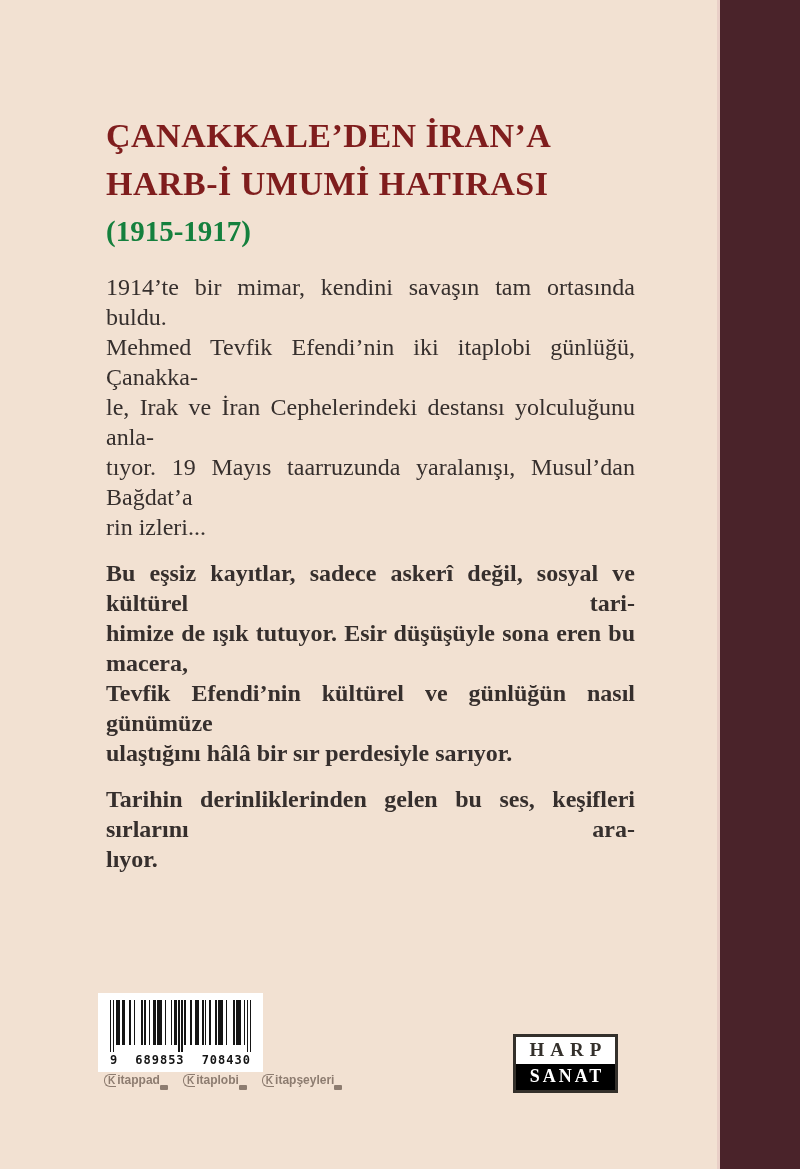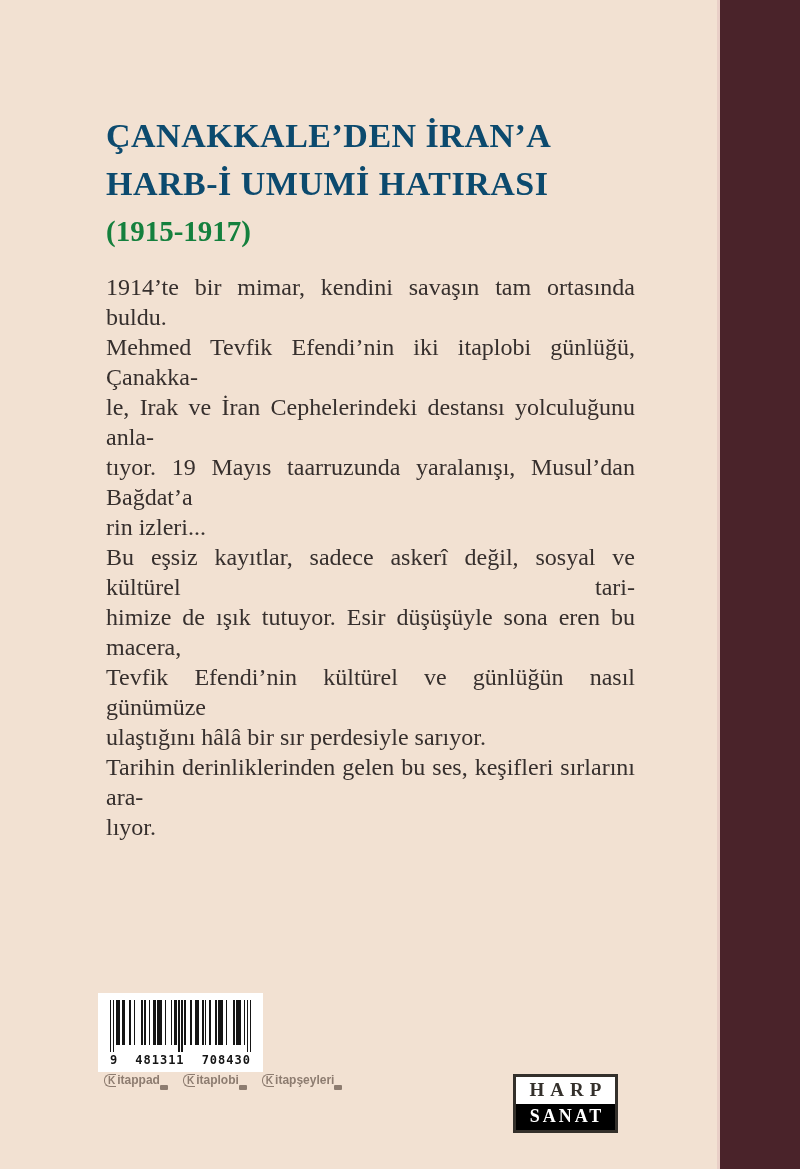--- a/index.html
+++ b/index.html
@@ -7,26 +7,26 @@
 
   .cover{position:absolute;inset:0;width:800px;height:1169px;}
 
   
   .spine-edge{position:absolute;left:717px;top:0;width:3px;height:1169px;background:#e9cfc7;}
   .spine{position:absolute;left:720px;top:0;width:80px;height:1169px;background:#4a232a;}
 
   
   .content{position:absolute;left:106px;top:0;width:529px;color:#362f2d;}
   .title{margin:0;padding-top:112px;font-size:34px;line-height:48px;font-weight:bold;
-         color:#0c4a6e;letter-spacing:.5px;}
+         color:#7f1d1d;letter-spacing:.5px;}
   .title span{display:block;}
   .years{font-size:29px;line-height:34px;margin-top:6px;font-weight:bold;color:#15803d;}
 
   #paragraphs{margin-top:24px;font-size:24px;line-height:30px;}
-  .para + .para{}
+  .para + .para{margin-top:16px;font-weight:bold;}
   .line{text-align:justify;text-align-last:justify;text-justify:inter-word;white-space:normal;}
   .line.last{text-align-last:left;}
 
   
   .barcode-box{position:absolute;left:98px;top:993px;width:165px;height:79px;background:#ffffff;
                box-sizing:border-box;padding:7px 10px 0 12px;}
   #barcode-svg{display:block;width:141px;height:52px;fill:#151515;shape-rendering:crispEdges;}
   .barcode-digits{display:flex;justify-content:space-between;width:141px;margin-top:1px;
                   font-family:"DejaVu Sans Mono",monospace;font-size:12px;font-weight:bold;
                   color:#151515;letter-spacing:1px;line-height:14px;}
@@ -35,21 +35,21 @@
   .shops{position:absolute;left:104px;top:1073px;display:flex;gap:15px;
          font-family:"Liberation Sans",sans-serif;font-size:12px;font-weight:bold;color:#8d7c70;}
   .shop{display:inline-flex;align-items:center;position:relative;padding-right:8px;padding-bottom:3px;}
   .shop-k{display:inline-block;border:1.5px solid #8d7c70;border-right:none;
           border-radius:6px 0 0 6px;font-size:10px;line-height:11px;padding:0 1px 0 3px;margin-right:1px;}
   .shop::after{content:"";position:absolute;right:0;bottom:0;width:8px;height:5px;
                background:#8d7c70;border-radius:1px;}
 
   
   .publisher{position:absolute;left:513px;top:1034px;width:105px;height:59px;box-sizing:border-box;
-             border:3px solid #34302b;background:#ffffff;display:flex;flex-direction:column;margin-top:40px;}
+             border:3px solid #34302b;background:#ffffff;display:flex;flex-direction:column;}
   .pub-top,.pub-bottom{flex:1;display:flex;align-items:center;justify-content:center;
              font-weight:bold;font-family:"Liberation Serif",serif;}
   .pub-top{background:#ffffff;color:#34302b;font-size:19px;letter-spacing:6px;padding-left:6px;}
   .pub-bottom{background:#000000;color:#ffffff;font-size:18px;letter-spacing:3px;padding-left:3px;}
 </style>
 </head>
 <body>
 
 <div class="cover">
   <div class="spine-edge"></div>
@@ -123,21 +123,21 @@
         <rect x="83" y="0" width="1" height="45"></rect>
         <rect x="85" y="0" width="1" height="45"></rect>
         <rect x="86" y="0" width="1" height="45"></rect>
         <rect x="87" y="0" width="1" height="45"></rect>
         <rect x="90" y="0" width="1" height="45"></rect>
         <rect x="92" y="0" width="1" height="52"></rect>
         <rect x="94" y="0" width="1" height="52"></rect>
       </svg>
     <div class="barcode-digits">
       <span>9</span>
-      <span>481311</span>
+      <span>689853</span>
       <span>708430</span>
     </div>
   </div>
 
   <div class="shops" id="shops">
       <span class="shop">
         <span class="shop-k">K</span>
         <span class="shop-t">itappad</span>
       </span>
       <span class="shop">

